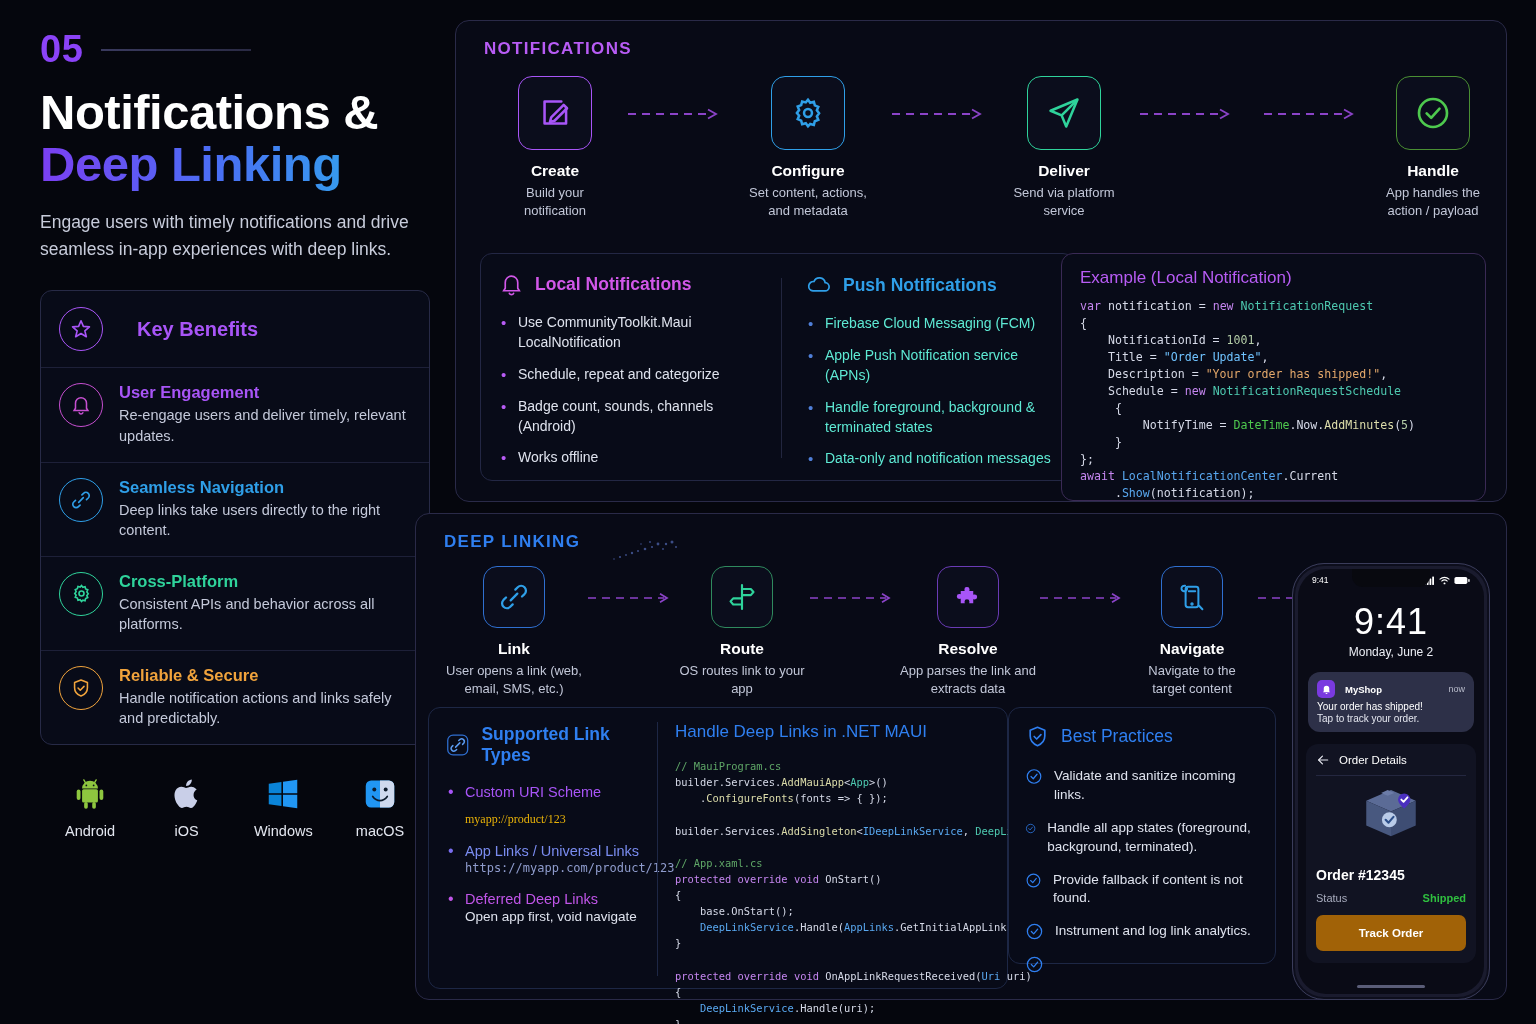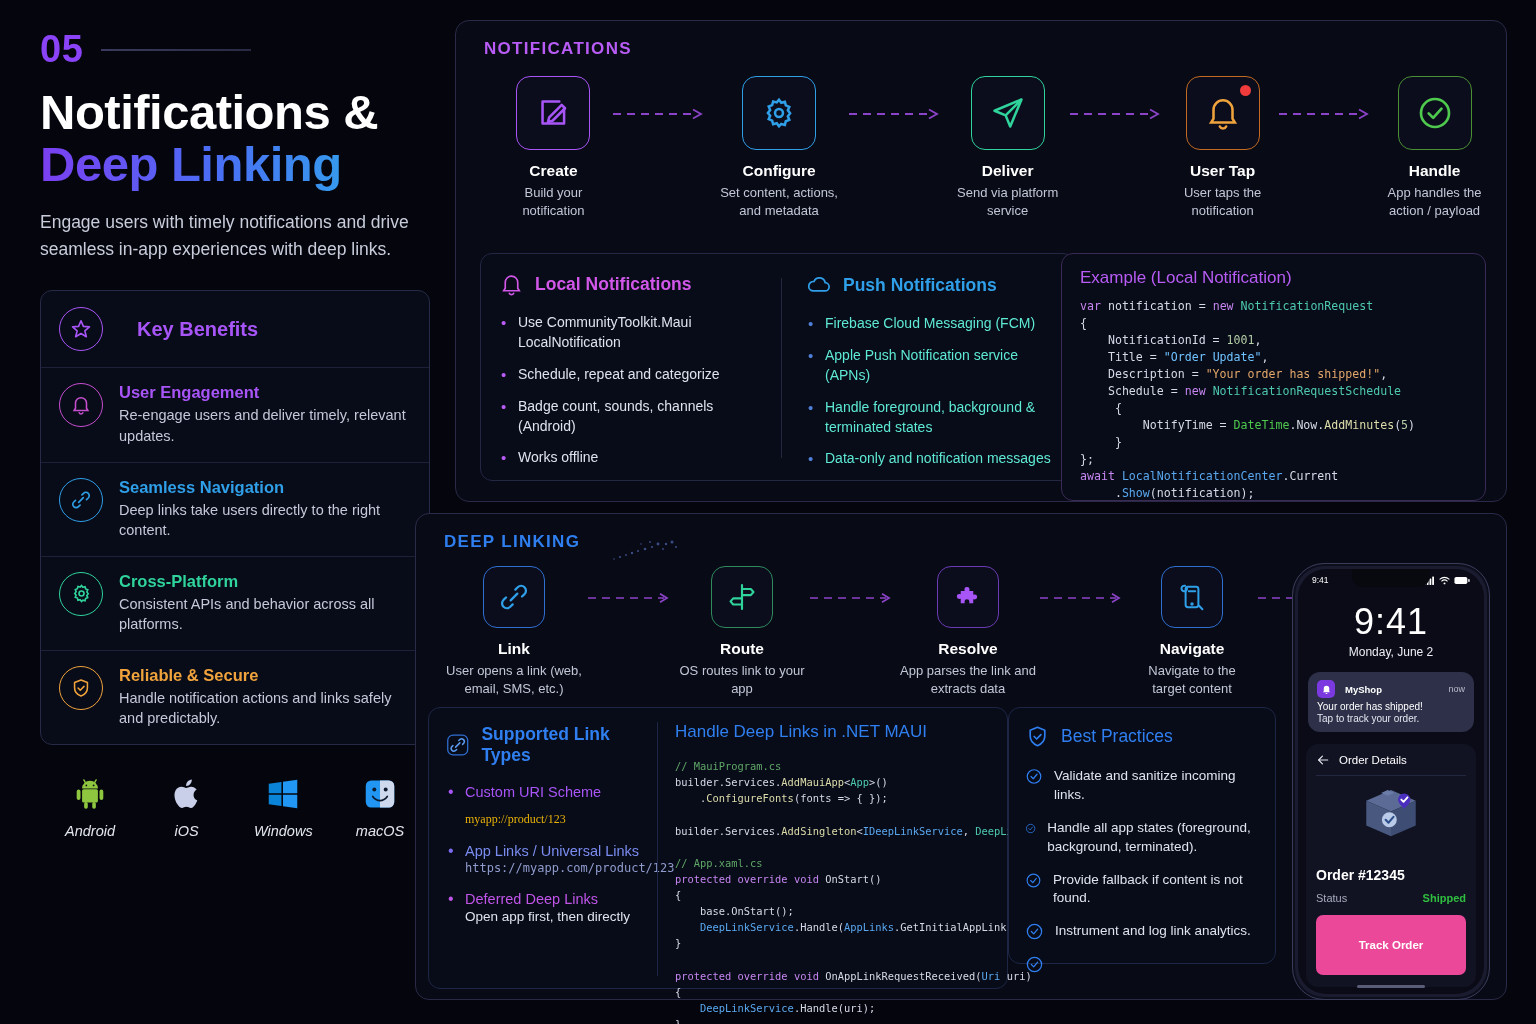--- a/index.html
+++ b/index.html
@@ -33,21 +33,21 @@
   .ben-head { display: flex; align-items: center; gap: 34px; padding: 16px 18px; border-bottom: 1px solid #1d2038; }
   .ben-head .ben-title { font-size: 20px; font-weight: 700; color: #a855f7; }
   .ben-row { display: flex; gap: 16px; padding: 15px 18px; border-bottom: 1px solid #1d2038; align-items: flex-start; }
   .ben-row:last-child { border-bottom: none; }
   .ben-txt h4 { font-size: 16.5px; font-weight: 700; margin-bottom: 3px; }
   .ben-txt p { font-size: 14.5px; color: #c4c9da; line-height: 1.42; }
 
   .circ { width: 44px; height: 44px; min-width: 44px; border-radius: 50%; display: flex; align-items: center; justify-content: center; }
 
   .platforms { margin-top: 30px; display: flex; justify-content: space-between; padding: 0 10px; }
-  .plat { display: flex; flex-direction: column; align-items: center; gap: 10px; width: 80px; font-style: italic; }
+  .plat { display: flex; flex-direction: column; align-items: center; gap: 10px; width: 80px; }
   .plat span { font-size: 14.5px; color: #e3e6ef; }
 
   
   .panel { position: absolute; border: 1px solid #2a2a48; border-radius: 14px; background: #080a16; }
   .panel-label { font-size: 17px; font-weight: 700; letter-spacing: 1.3px; }
 
   
   .flow { display: flex; align-items: flex-start; justify-content: space-between; }
   .step { display: flex; flex-direction: column; align-items: center; }
   .tile { border-radius: 14px; display: flex; align-items: center; justify-content: center; background: #0b0d1c; position: relative; }
@@ -92,21 +92,21 @@
   .notif-now { font-size: 9px; color: #b9bccb; }
   .notif-l1 { font-size: 10px; color: #fff; margin-top: 3px; }
   .notif-l2 { font-size: 10px; color: #e4e6ef; margin-top: 1px; }
   .orderpane { margin: 12px 8px 0; background: #111322; border-radius: 12px; padding: 9px 10px 12px; }
   .op-head { display: flex; align-items: center; gap: 9px; padding-bottom: 8px; border-bottom: 1px solid #242740; }
   .op-title { font-size: 11.5px; color: #fff; font-weight: 400; }
   .op-order { font-size: 14px; font-weight: 700; color: #fff; margin-top: 24px; }
   .op-status { display: flex; justify-content: space-between; margin-top: 9px; font-size: 11px; }
   .op-status .lbl { color: #a7abbd; }
   .op-status .val { color: #2fbf3f; font-weight: 700; }
-  .track-btn { margin-top: 11px; background: #ec4899; border-radius: 7px; text-align: center; padding: 24px 0; font-size: 11.5px; font-weight: 700; color: #fff; }
+  .track-btn { margin-top: 11px; background: #a16207; border-radius: 7px; text-align: center; padding: 12px 0; font-size: 11.5px; font-weight: 700; color: #fff; }
   .homebar { position: absolute; bottom: 6px; left: 50%; transform: translateX(-50%); width: 68px; height: 3px; border-radius: 2px; background: #5a5d78; }
 
   .bp-item { display: flex; gap: 11px; align-items: flex-start; margin-bottom: 14px; }
   .bp-item p { font-size: 13.5px; color: #dfe3ee; line-height: 1.4; }
 </style>
 </head>
 <body>
 
 <div id="left" data-name="hero-column">
   <div class="num-row" data-name="section-number-row">
@@ -277,31 +277,20 @@
       <h5 data-name="flow-step-title">Deliver</h5>
       <p data-name="flow-step-desc">Send via platform service</p>
     </div>
     <div class="arrow" data-name="flow-arrow" style="margin-top:32px">
       <svg width="100" height="12" viewBox="0 0 100 12">
           <line x1="2" y1="6" x2="86" y2="6" stroke="#8b43c8" stroke-width="1.8" stroke-dasharray="8 6"></line>
           <polyline points="82,1.5 90,6 82,10.5" fill="none" stroke="#8b43c8" stroke-width="1.8"></polyline>
         </svg>
     </div>
 
-    <div class="step" style="width:112px" data-name="flow-step-user-tap">
-      <div class="tile" style="width:74px;height:74px;border:1.6px solid #c26a20" data-name="bell-badge-icon">
-        <svg width="38" height="38" viewBox="0 0 24 24" fill="none" stroke="#f0a33c" stroke-width="1.6" stroke-linecap="round">
-            <path d="M18 15.5V10a6 6 0 1 0-12 0v5.5L4.5 18h15z"></path>
-            <path d="M10 20.5a2.2 2.2 0 0 0 4 0"></path>
-          </svg>
-        <div style="position:absolute;top:8px;right:8px;width:11px;height:11px;border-radius:50%;background:#ef3b3b" data-name="badge-dot"></div>
-      </div>
-      <h5 data-name="flow-step-title">User Tap</h5>
-      <p data-name="flow-step-desc">User taps the notification</p>
-    </div>
     <div class="arrow" data-name="flow-arrow" style="margin-top:32px">
       <svg width="100" height="12" viewBox="0 0 100 12">
           <line x1="2" y1="6" x2="86" y2="6" stroke="#8b43c8" stroke-width="1.8" stroke-dasharray="8 6"></line>
           <polyline points="82,1.5 90,6 82,10.5" fill="none" stroke="#8b43c8" stroke-width="1.8"></polyline>
         </svg>
     </div>
 
     <div class="step" style="width:118px" data-name="flow-step-handle">
       <div class="tile" style="width:74px;height:74px;border:1.6px solid #4a8f33" data-name="check-circle-icon">
         <svg width="40" height="40" viewBox="0 0 24 24" fill="none" stroke="#4ec94e" stroke-width="1.6" stroke-linecap="round" stroke-linejoin="round">
@@ -494,21 +483,21 @@
           <div style="font-family:Liberation Serif, serif;font-size:12px;color:#eab308;margin-top:12px" data-name="link-type-value">myapp://product/123</div>
         </div>
         <div style="position:relative;padding-left:20px;margin-bottom:16px" data-name="link-type-item">
           <span style="position:absolute;left:3px;top:-1px;color:#7a6ef0">•</span>
           <div style="font-size:14.5px;font-weight:400;color:#7a8cf0" data-name="link-type-name">App Links / Universal Links</div>
           <div style="font-family:'DejaVu Sans Mono',monospace;font-size:12px;color:#8f9ccd;margin-top:2px" data-name="link-type-value">https://myapp.com/product/123</div>
         </div>
         <div style="position:relative;padding-left:20px" data-name="link-type-item">
           <span style="position:absolute;left:3px;top:-1px;color:#c055e8">•</span>
           <div style="font-size:14.5px;font-weight:400;color:#c055e8" data-name="link-type-name">Deferred Deep Links</div>
-          <div style="font-size:13.5px;color:#dfe3ee;margin-top:2px" data-name="link-type-value">Open app first, then directly</div>
+          <div style="font-size:13.5px;color:#dfe3ee;margin-top:2px" data-name="link-type-value">Open app first, void navigate</div>
         </div>
       </div>
     </div>
 
     <div style="position:absolute;left:228px;top:14px;width:1px;height:254px;background:#1d2745" data-name="card-divider"></div>
 
     <div style="position:absolute;left:246px;top:14px;width:330px;">
       <h3 style="font-size:17px;font-weight:400;color:#2f7ff0" data-name="maui-code-title">Handle Deep Links in .NET MAUI</h3>
       <div class="code" style="margin-top:16px;color:#d6dae8;font-size:10.4px;line-height:1.55" data-name="maui-code-block"><span class="c-com">// MauiProgram.cs</span>
 builder.Services.<span class="c-fn">AddMauiApp</span>&lt;<span class="c-teal">App</span>&gt;()

